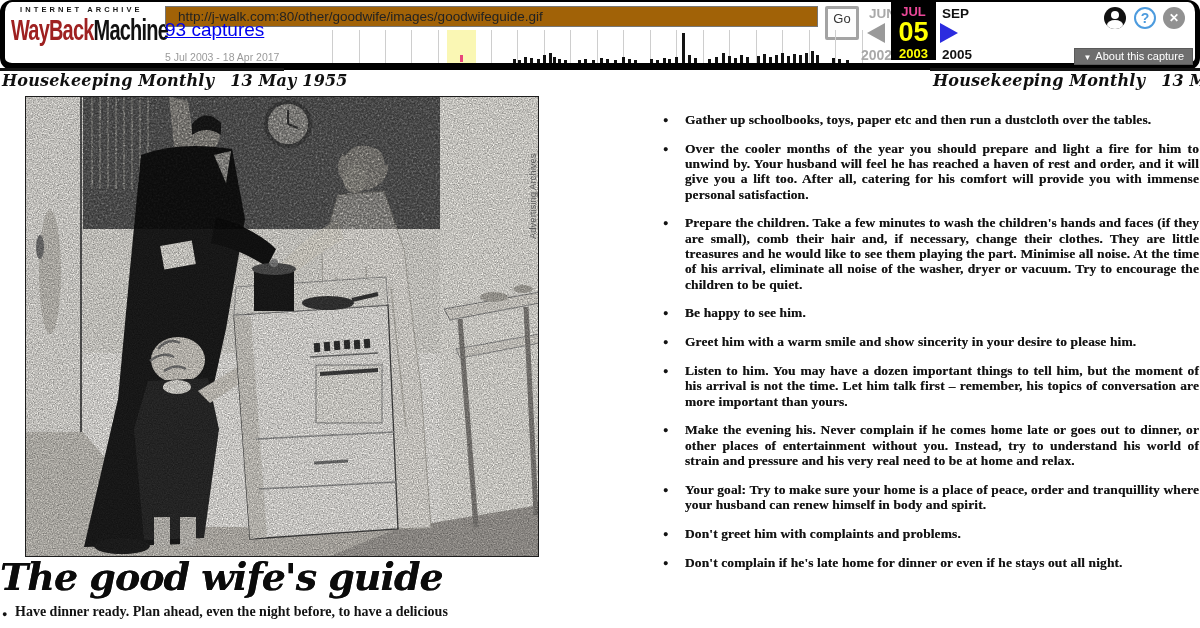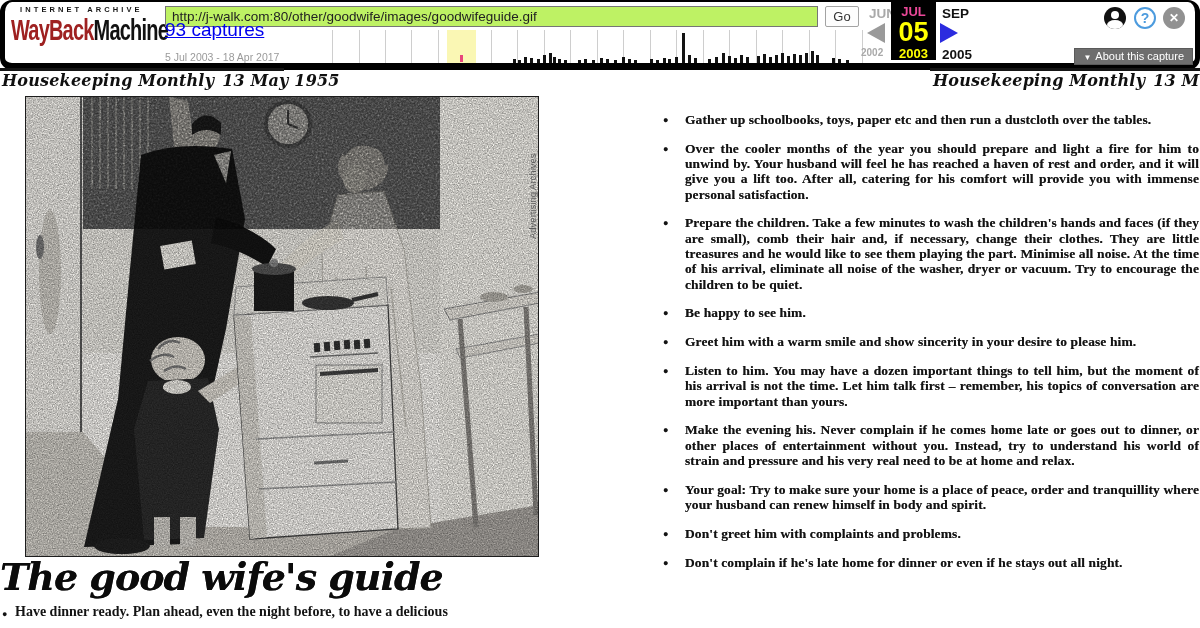--- a/index.html
+++ b/index.html
@@ -13,36 +13,36 @@
     border-radius:12px;
   }
   .wb-logo{ position:absolute; left:6px; top:3px; width:148px; }
   .wb-logo-small{ font-size:7.5px; font-weight:bold; letter-spacing:3.1px; color:#141414; margin-left:9px; white-space:nowrap; }
   .wb-wordmark{ font-size:25px; font-weight:bold; letter-spacing:-1px; white-space:nowrap;
     transform:scale(0.8,1.18); transform-origin:left top; line-height:26px; }
   .wb-way{ color:#9E2121; }
   .wb-machine{ color:#111; }
 
   .wb-url{ position:absolute; left:160px; top:4px; width:653px; height:21px;
-    border:1px solid #767676; font-size:13.5px; padding:0 6px; color:#222; background:#bef264; }
-  .wb-go{ position:absolute; left:820px; top:4px; width:34px; height:21px;
-    border:1px solid #a3a3a3; background:#fdfdfd; font-size:13px; color:#333; text-align:center; line-height:19px; border-radius:2px; cursor:pointer; }
+    border:1px solid #767676; font-size:13.5px; padding:0 12px; color:#222; background:#a16207; }
+  .wb-go{ position:absolute; left:820px; top:4px; width:34px; height:34px;
+    border:3px solid #a3a3a3; background:#fdfdfd; font-size:13px; color:#333; text-align:center; line-height:19px; border-radius:2px; cursor:pointer; }
 
   .wb-captures{ position:absolute; left:160px; top:17px; font-size:19px; color:#0000EE; text-decoration:underline; cursor:pointer; }
   .wb-range{ position:absolute; left:160px; top:49px; font-size:10.5px; color:#9a9a9a; white-space:nowrap; }
 
   .wb-timeline{ position:absolute; left:327px; top:28px; width:531px; height:33px;
     background:repeating-linear-gradient(to right,#cecece 0 1px,transparent 1px 26.5px); }
   .tl-highlight{ position:absolute; left:115px; top:0; width:29px; height:33px; background:#FAF7B4; }
   .tl-redtick{ position:absolute; left:13px; bottom:1px; width:3px; height:7px; background:#E8457B; }
   .tl-bar{ position:absolute; bottom:0; width:2.5px; background:#131313; }
 
   .wb-jun{ position:absolute; left:864px; top:4px; font-size:13.5px; font-weight:bold; color:#a9a9a9; }
   .wb-sep{ position:absolute; left:937px; top:4px; font-size:13.5px; font-weight:bold; color:#111; }
-  .wb-2002{ position:absolute; left:856px; top:45px; font-size:10px; font-weight:bold; color:#a9a9a9; }
+  .wb-2002{ position:absolute; left:856px; top:45px; font-size:14px; font-weight:bold; color:#a9a9a9; }
   .wb-2005{ position:absolute; left:937px; top:45px; font-size:13.5px; font-weight:bold; color:#111;text-align:right; }
   .wb-daybox{ position:absolute; left:886px; top:0; width:45px; height:58px; background:#000; text-align:center; }
   .wb-daybox .m{ display:block; font-size:13px; font-weight:bold; color:#ec4899; margin-top:3px; line-height:13px;}
   .wb-daybox .d{ display:block; font-size:27px; font-weight:bold; color:#FFFF00; line-height:27px; margin-top:1px;}
   .wb-daybox .y{ display:block; font-size:13px; font-weight:bold; color:#FFFF00; line-height:13px; margin-top:1px;}
   .wb-arrow-left{ position:absolute; left:862px; top:21px; width:0; height:0;
     border-top:10px solid transparent; border-bottom:10px solid transparent; border-right:18px solid #9a9a9a; cursor:pointer;}
   .wb-arrow-right{ position:absolute; left:935px; top:21px; width:0; height:0;
     border-top:10px solid transparent; border-bottom:10px solid transparent; border-left:18px solid #2B2BDF; cursor:pointer;}
 
@@ -56,21 +56,21 @@
   .wb-about{ position:absolute; right:2px; top:46px; height:17px; background:#6e6e6e; border:1px solid #5a5a5a;
     color:#fff; font-size:11px; line-height:15px; padding:0 8px; border-radius:0; cursor:pointer; white-space:nowrap;}
   .wb-about .tri{ font-size:8px; margin-right:4px; }
 
   
   .rule{ position:absolute; top:68px; height:3px; background:#141414; }
   .rule-left{ left:0; width:284px; }
   .rule-right{ left:930px; width:270px; }
   .masthead{ position:absolute; top:71px; font-family:"DejaVu Serif", serif; font-style:italic; font-weight:bold;
     font-size:16px; color:#101010; white-space:nowrap; letter-spacing:0.2px; }
-  .masthead .mt-date{ margin-left:8px; }
+  .masthead .mt-date{ margin-left:16px; }
   .masthead-left{ left:2px; }
   .masthead-right{ left:933px; }
 
   .photo{ position:absolute; left:25px; top:96px; width:514px; height:461px; border:1px solid #1d1d1d; background:#f6f4f0; overflow:hidden; }
   .credit{ position:absolute; left:527px; top:127px; height:112px; writing-mode:vertical-rl; transform:rotate(180deg);
     font-size:9.5px; color:#5d5d5d; white-space:nowrap; }
 
   .headline{ position:absolute; left:0px; top:554px; font-family:"DejaVu Serif", serif; font-style:italic; font-weight:bold;
     font-size:38px; letter-spacing:-1px; color:#0b0b0b; white-space:nowrap;
     text-shadow:0 0 0.6px rgba(0,0,0,0.8); }

